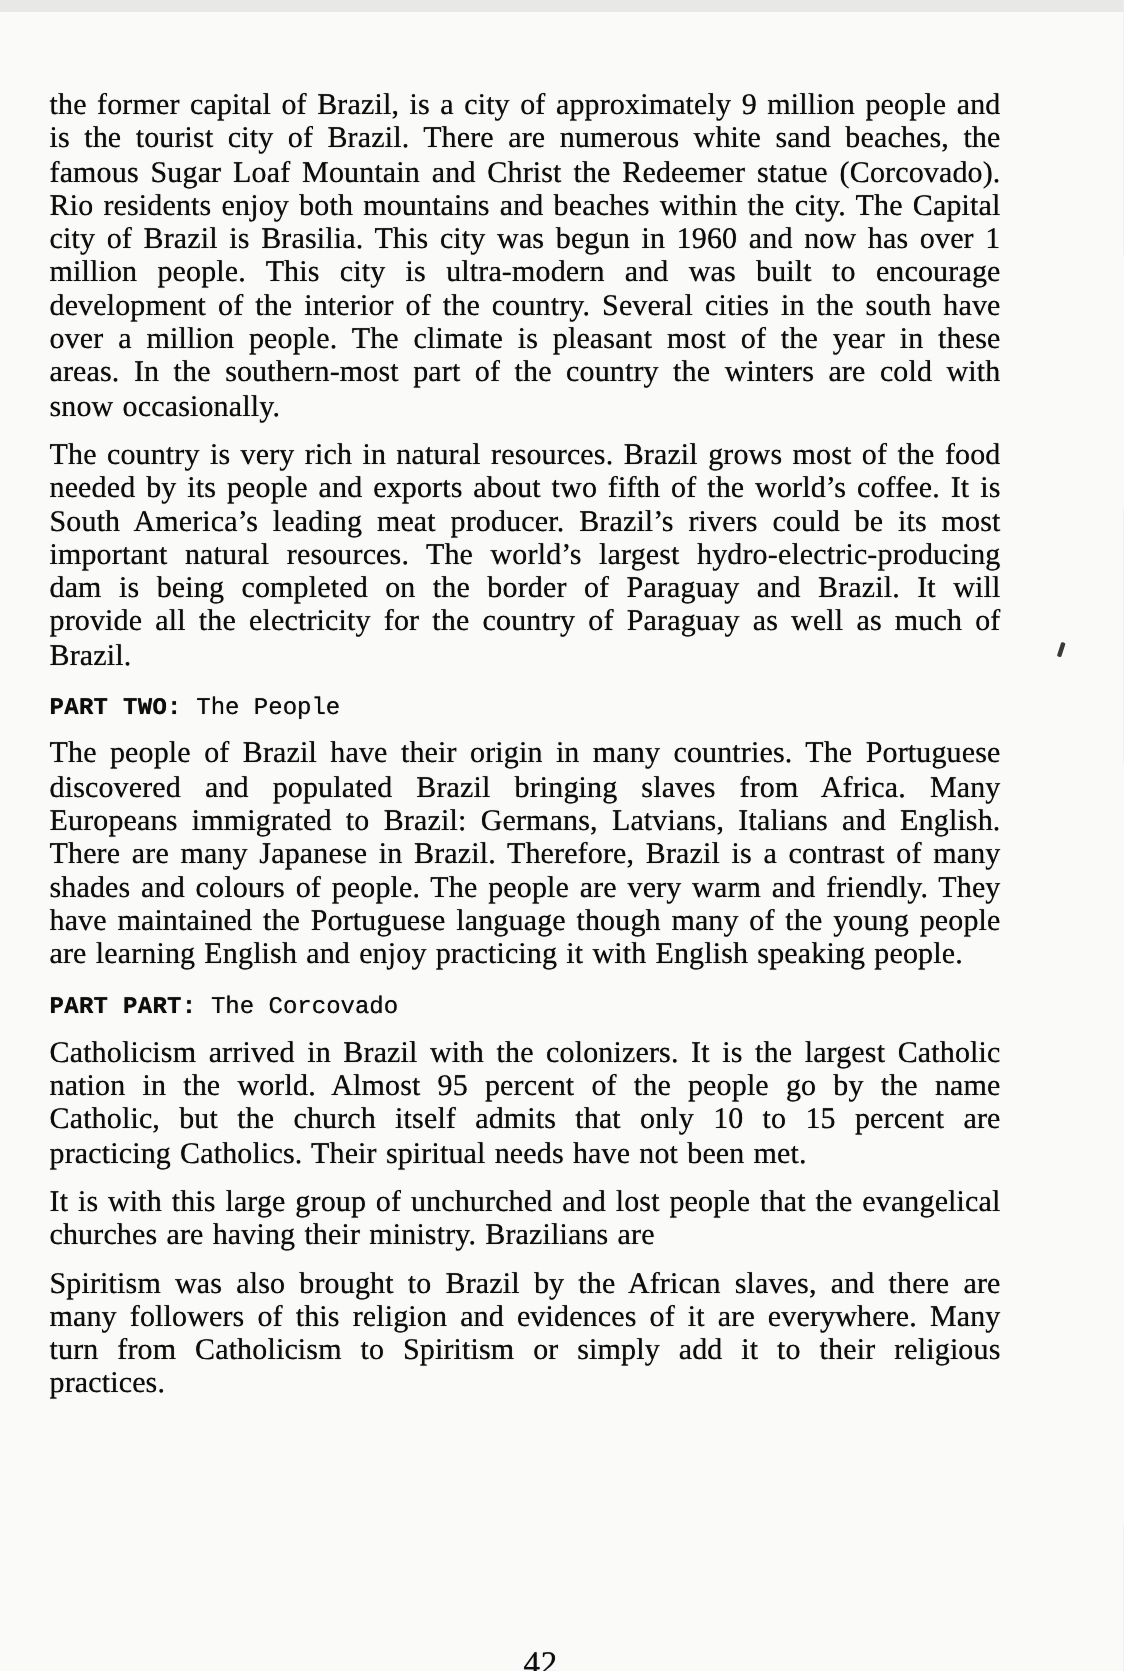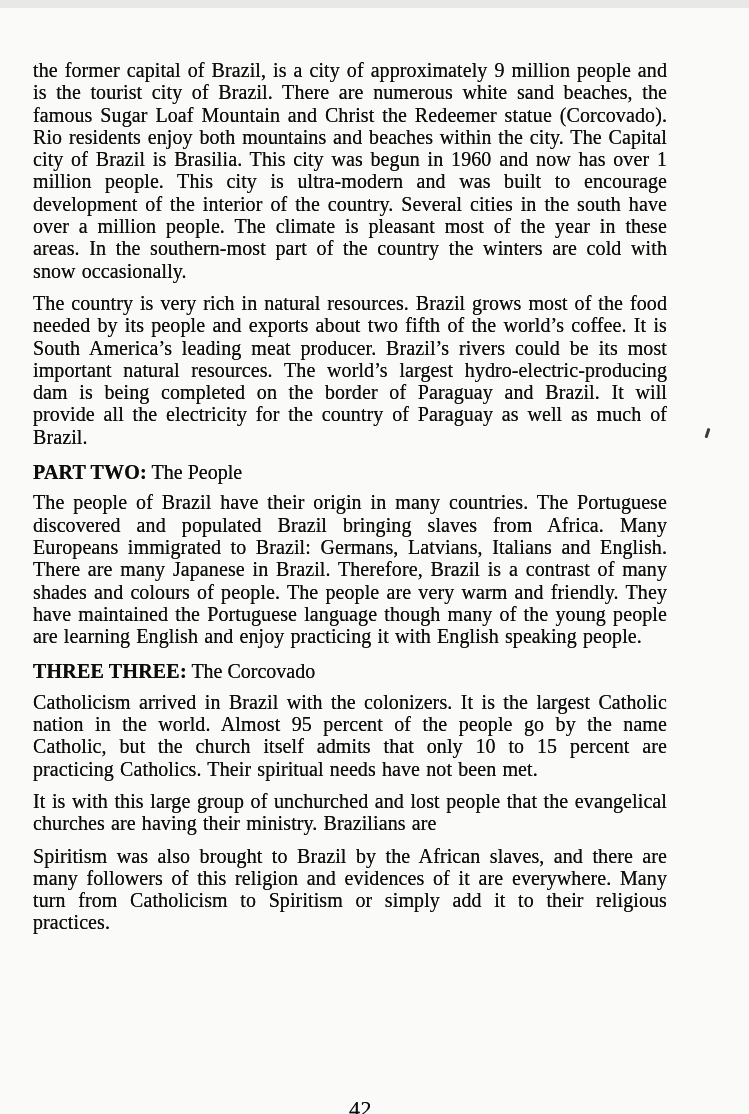--- a/index.html
+++ b/index.html
@@ -28,24 +28,25 @@
     font-size: 20px;
     line-height: 22.3px;
     text-align: justify;
     letter-spacing: 0.1px;
     word-spacing: 1px;
     text-shadow: 0 0 0.5px rgba(10,10,10,0.8);
   }
   .para + .para { margin-top: 10px; }
   .part-heading {
     margin: 13px 0 8px 0;
-    font-size: 20px;
+    font-size: 16px;
     line-height: 22.3px;
     font-weight: normal;
     text-shadow: 0 0 0.5px rgba(10,10,10,0.8);
+    font-family: Liberation Mono, monospace;
   }
   .part-heading .heading-label { font-weight: bold; letter-spacing: 0.2px; }
   .part-heading + .para { margin-top: 0; }
   .page-number {
     position: absolute;
     left: 0;
     right: 28px;
     top: 1088px;
     text-align: center;
     font-size: 22px;
@@ -75,21 +76,21 @@
     <p class="para">The country is very rich in natural resources. Brazil grows most of the food needed by its people and exports about two fifth of the world’s coffee. It is South America’s leading meat producer. Brazil’s rivers could be its most important natural resources. The world’s largest hydro-electric-producing dam is being completed on the border of Paraguay and Brazil. It will provide all the electricity for the country of Paraguay as well as much of Brazil.</p>
 
     <h2 class="part-heading">
       <span class="heading-label">PART TWO:</span>
       <span class="heading-title">The People</span>
     </h2>
 
     <p class="para">The people of Brazil have their origin in many countries. The Portuguese discovered and populated Brazil bringing slaves from Africa. Many Europeans immigrated to Brazil: Germans, Latvians, Italians and English. There are many Japanese in Brazil. Therefore, Brazil is a contrast of many shades and colours of people. The people are very warm and friendly. They have maintained the Portuguese language though many of the young people are learning English and enjoy practicing it with English speaking people.</p>
 
     <h2 class="part-heading">
-      <span class="heading-label">THREE THREE:</span>
+      <span class="heading-label">PART PART:</span>
       <span class="heading-title">The Corcovado</span>
     </h2>
 
     <p class="para">Catholicism arrived in Brazil with the colonizers. It is the largest Catholic nation in the world. Almost 95 percent of the people go by the name Catholic, but the church itself admits that only 10 to 15 percent are practicing Catholics. Their spiritual needs have not been met.</p>
 
     <p class="para">It is with this large group of unchurched and lost people that the evangelical churches are having their ministry. Brazilians are</p>
 
     <p class="para">Spiritism was also brought to Brazil by the African slaves, and there are many followers of this religion and evidences of it are everywhere. Many turn from Catholicism to Spiritism or simply add it to their religious practices.</p>
 
   </div>

